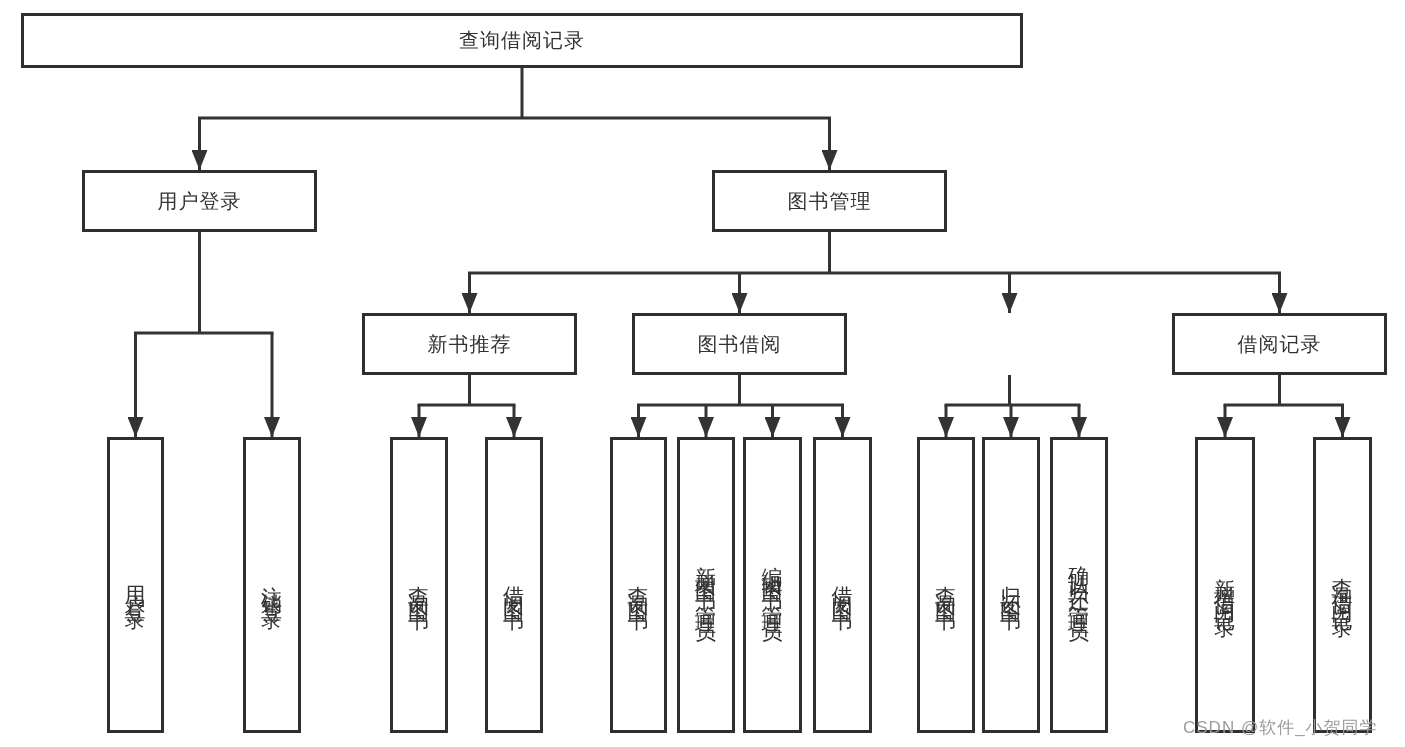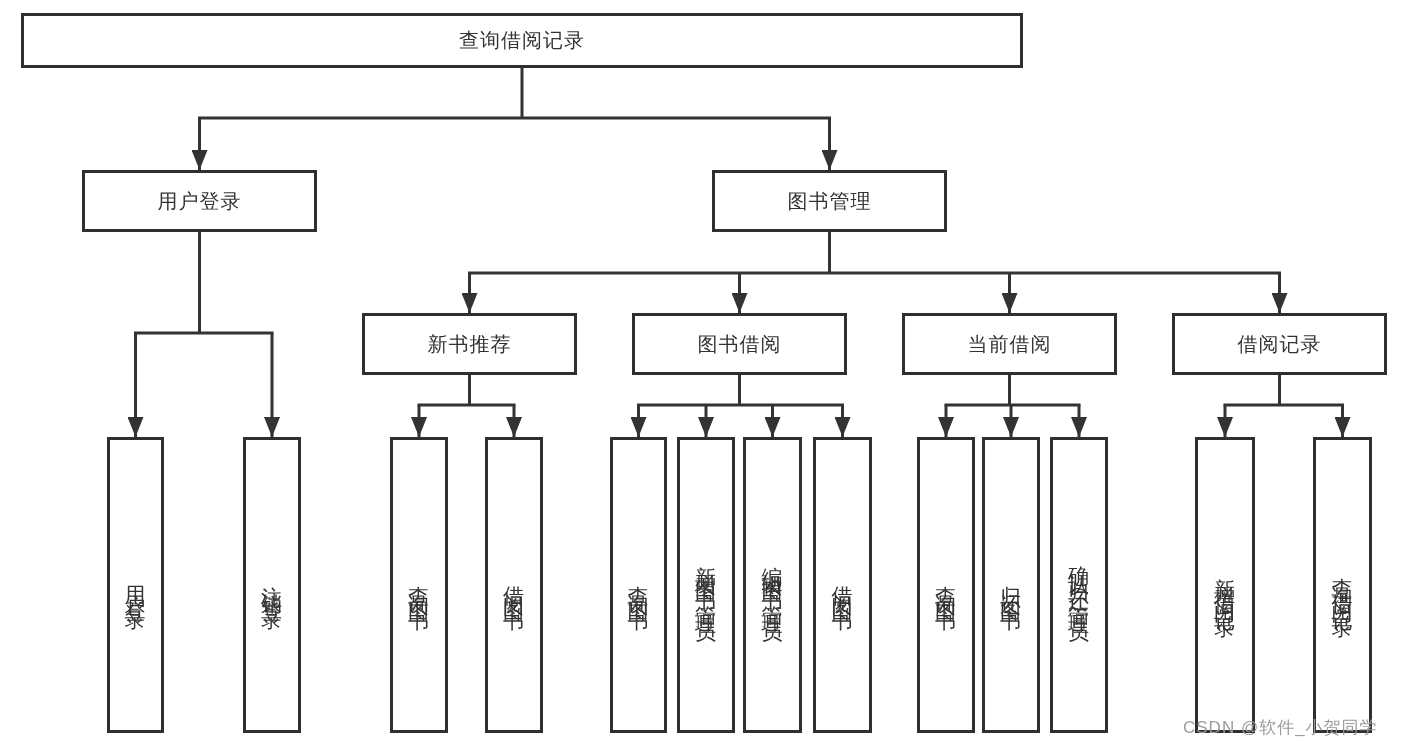--- a/index.html
+++ b/index.html
@@ -117,21 +117,20 @@
     <line x1="1342.5" y1="405" x2="1342.5" y2="437" marker-end="url(#ah)"></line>
   </svg>
 
   <div class="node hbox" style="left:21px; top:13px; width:1002px; height:55px;">查询借阅记录</div>
 
   <div class="node hbox" style="left:82px; top:170px; width:235px; height:62px;">用户登录</div>
   <div class="node hbox" style="left:712px; top:170px; width:235px; height:62px;font-family:Liberation Mono, monospace;">图书管理</div>
 
   <div class="node hbox" style="left:362px; top:313px; width:215px; height:62px;">新书推荐</div>
   <div class="node hbox" style="left:632px; top:313px; width:215px; height:62px;">图书借阅</div>
-  <div class="node hbox" style="left:902px; top:313px; width:215px; height:62px;">当前借阅</div>
   <div class="node hbox" style="left:1172px; top:313px; width:215px; height:62px;">借阅记录</div>
 
   <div class="node leaf" style="left:107px; width:57px;">用户登录</div>
   <div class="node leaf" style="left:243px; width:58px;">注销登录</div>
 
   <div class="node leaf" style="left:390px; width:58px;">查询图书</div>
   <div class="node leaf" style="left:485px; width:58px;">借阅图书</div>
 
   <div class="node leaf" style="left:610px; width:57px;">查询图书</div>
   <div class="node leaf" style="left:677px; width:58px;">新增图书（管理员）</div>

